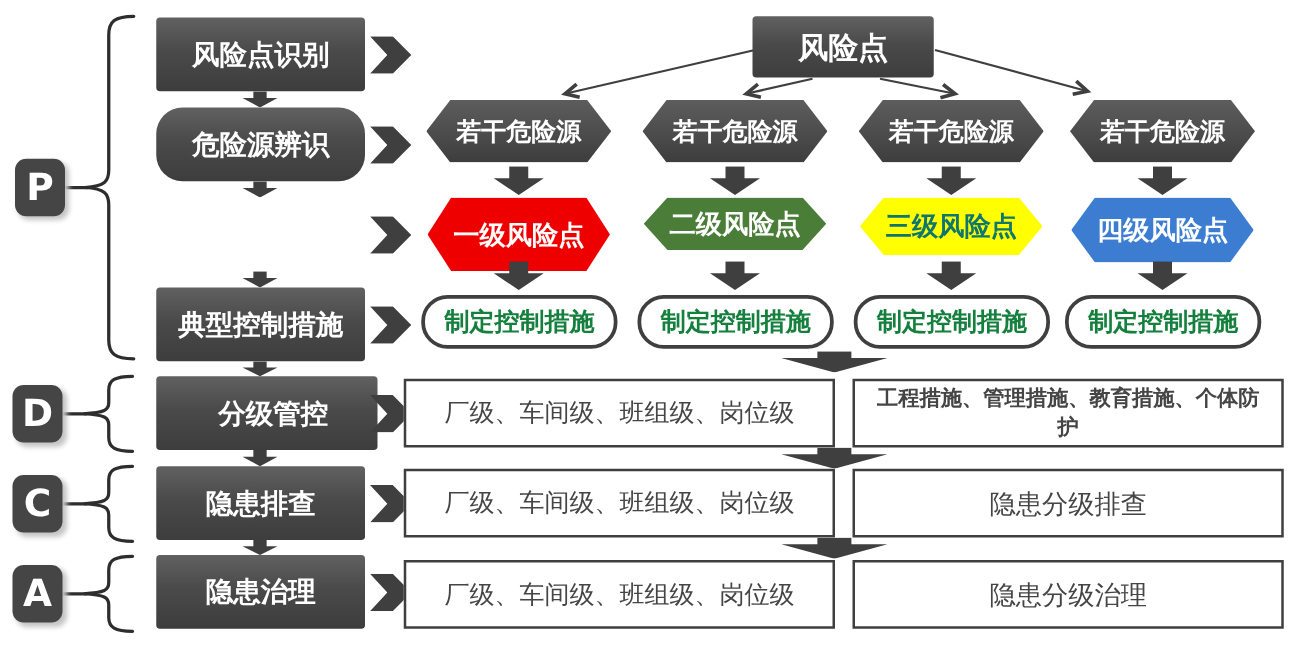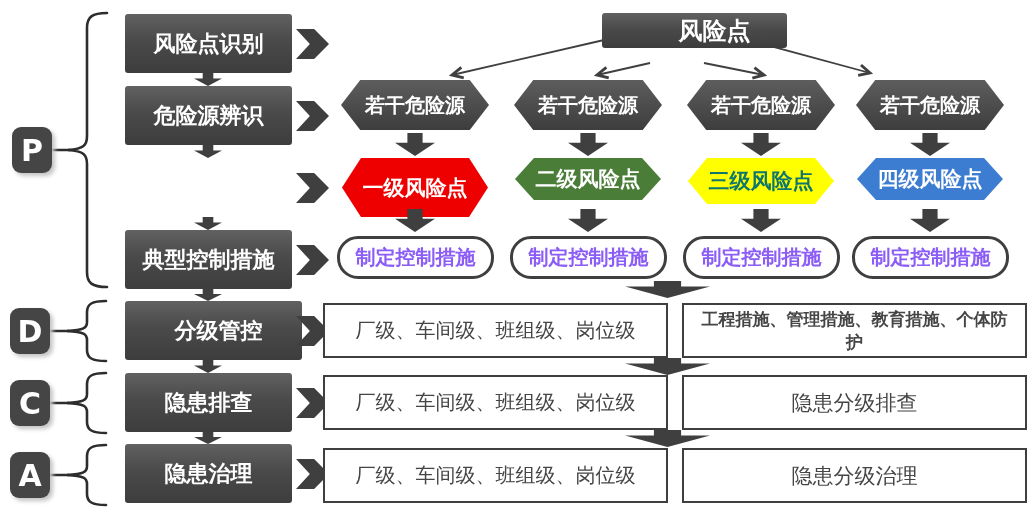--- a/index.html
+++ b/index.html
@@ -27,21 +27,21 @@
   .hex{
     clip-path:polygon(13% 0,87% 0,100% 50%,87% 100%,13% 100%,0 50%);
     display:flex;align-items:center;justify-content:center;
     font-weight:bold;white-space:nowrap;
   }
   .hex.dark{background:linear-gradient(180deg,#5d5d5d,#3d3d3d);color:#fff;font-size:20px;}
   .hex.level{font-size:21px;}
   
   .measure-box{
     background:#ffffff;border:3px solid #3f3f3f;border-radius:21px;
-    color:#8b5cf6;font-weight:bold;font-size:20px;
+    color:#15803d;font-weight:bold;font-size:20px;
     display:flex;align-items:center;justify-content:center;
     box-sizing:border-box;white-space:nowrap;
   }
   
   .white-box{
     background:#ffffff;border:2px solid #3f3f3f;
     color:#454545;font-size:20px;
     display:flex;align-items:center;justify-content:center;
     box-sizing:border-box;text-align:center;
   }
@@ -100,42 +100,42 @@
       <line x1="748" y1="40" x2="870" y2="73" marker-end="url(#ah)"></line>
     </g>
   </svg>
 
   <div class="abs letter-box" style="left:12px;top:127px;width:40px;height:46px;">P</div>
   <div class="abs letter-box" style="left:10px;top:308px;width:40px;height:46px;">D</div>
   <div class="abs letter-box" style="left:10px;top:380px;width:40px;height:46px;">C</div>
   <div class="abs letter-box" style="left:10px;top:452px;width:40px;height:46px;">A</div>
 
   <div class="abs dark-box" style="left:125px;top:14px;width:167px;height:59px;">风险点识别</div>
-  <div class="abs dark-box" style="left:125px;top:86px;width:167px;height:59px;">危险源辨识</div>
+  <div class="abs dark-box" style="left:125px;top:86px;width:167px;height:59px;border-radius:21px;">危险源辨识</div>
   <div class="abs dark-box" style="left:125px;top:230px;width:167px;height:59px;">典型控制措施</div>
   <div class="abs dark-box" style="left:125px;top:301px;width:167px;height:59px;padding-left:10px;">分级管控</div>
   <div class="abs dark-box" style="left:125px;top:373px;width:167px;height:59px;">隐患排查</div>
   <div class="abs dark-box" style="left:125px;top:444px;width:167px;height:59px;">隐患治理</div>
 
   <div class="abs down-arrow" style="left:194px;top:73px;width:28px;height:13px;"></div>
   <div class="abs down-arrow" style="left:194px;top:145px;width:28px;height:13px;"></div>
   <div class="abs down-arrow" style="left:194px;top:217px;width:28px;height:13px;"></div>
   <div class="abs down-arrow" style="left:194px;top:289px;width:28px;height:12px;"></div>
   <div class="abs down-arrow" style="left:194px;top:360px;width:28px;height:13px;"></div>
   <div class="abs down-arrow" style="left:194px;top:432px;width:28px;height:12px;"></div>
 
   <div class="abs chevron" style="left:296px;top:29px;width:33px;height:30px;"></div>
   <div class="abs chevron" style="left:296px;top:101px;width:33px;height:30px;"></div>
   <div class="abs chevron" style="left:296px;top:173px;width:33px;height:30px;"></div>
   <div class="abs chevron" style="left:296px;top:245px;width:33px;height:30px;"></div>
   <div class="abs chevron" style="left:296px;top:316px;width:33px;height:30px;"></div>
   <div class="abs chevron" style="left:296px;top:388px;width:33px;height:30px;"></div>
   <div class="abs chevron" style="left:296px;top:459px;width:33px;height:30px;"></div>
 
-  <div class="abs dark-box" style="left:602px;top:13px;width:145px;height:35px;font-size:24px;padding-left:40px;">风险点</div>
+  <div class="abs dark-box" style="left:602px;top:13px;width:145px;height:49px;font-size:24px;">风险点</div>
 
   <div class="abs hex dark" style="left:341px;top:80px;width:148px;height:50px;">若干危险源</div>
   <div class="abs down-arrow" style="left:395px;top:133px;width:40px;height:23px;"></div>
   <div class="abs hex level" style="left: 342px; top: 158px; width: 146px; height: 59px; background: rgb(238, 0, 0); color: rgb(255, 255, 255);">一级风险点</div>
   <div class="abs down-arrow" style="left:395px;top:209px;width:40px;height:23px;"></div>
   <div class="abs measure-box" style="left:337px;top:236px;width:157px;height:43px;">制定控制措施</div>
 
   <div class="abs hex dark" style="left:514px;top:80px;width:148px;height:50px;">若干危险源</div>
   <div class="abs down-arrow" style="left:568px;top:133px;width:40px;height:23px;"></div>
   <div class="abs hex level" style="left: 515px; top: 158px; width: 146px; height: 42px; background: rgb(74, 125, 55); color: rgb(255, 255, 255);">二级风险点</div>
@@ -143,21 +143,21 @@
   <div class="abs measure-box" style="left:510px;top:236px;width:157px;height:43px;">制定控制措施</div>
 
   <div class="abs hex dark" style="left:687px;top:80px;width:148px;height:50px;">若干危险源</div>
   <div class="abs down-arrow" style="left:741px;top:133px;width:40px;height:23px;"></div>
   <div class="abs hex level" style="left: 688px; top: 158px; width: 146px; height: 46px; background: rgb(255, 255, 0); color: #0f766e;">三级风险点</div>
   <div class="abs down-arrow" style="left:741px;top:209px;width:40px;height:23px;"></div>
   <div class="abs measure-box" style="left:683px;top:236px;width:157px;height:43px;">制定控制措施</div>
 
   <div class="abs hex dark" style="left:856px;top:80px;width:148px;height:50px;">若干危险源</div>
   <div class="abs down-arrow" style="left:910px;top:133px;width:40px;height:23px;"></div>
-  <div class="abs hex level" style="left: 857px; top: 158px; width: 146px; height: 42px; background: rgb(60, 125, 209); color: rgb(255, 255, 255);">四级风险点</div>
+  <div class="abs hex level" style="left: 857px; top: 158px; width: 146px; height: 52px; background: rgb(60, 125, 209); color: rgb(255, 255, 255);">四级风险点</div>
   <div class="abs down-arrow" style="left:910px;top:209px;width:40px;height:23px;"></div>
   <div class="abs measure-box" style="left:852px;top:236px;width:157px;height:43px;">制定控制措施</div>
 
   <div class="abs wide-arrow" style="left:625px;top:281px;width:85px;height:17px;"></div>
   <div class="abs wide-arrow" style="left:625px;top:358px;width:85px;height:17px;"></div>
   <div class="abs wide-arrow" style="left:625px;top:430px;width:85px;height:17px;"></div>
 
   <div class="abs white-box" style="left:323px;top:303px;width:345px;height:55px;">厂级、车间级、班组级、岗位级</div>
   <div class="abs white-box" style="left:323px;top:375px;width:345px;height:55px;">厂级、车间级、班组级、岗位级</div>
   <div class="abs white-box" style="left:323px;top:448px;width:345px;height:55px;">厂级、车间级、班组级、岗位级</div>

